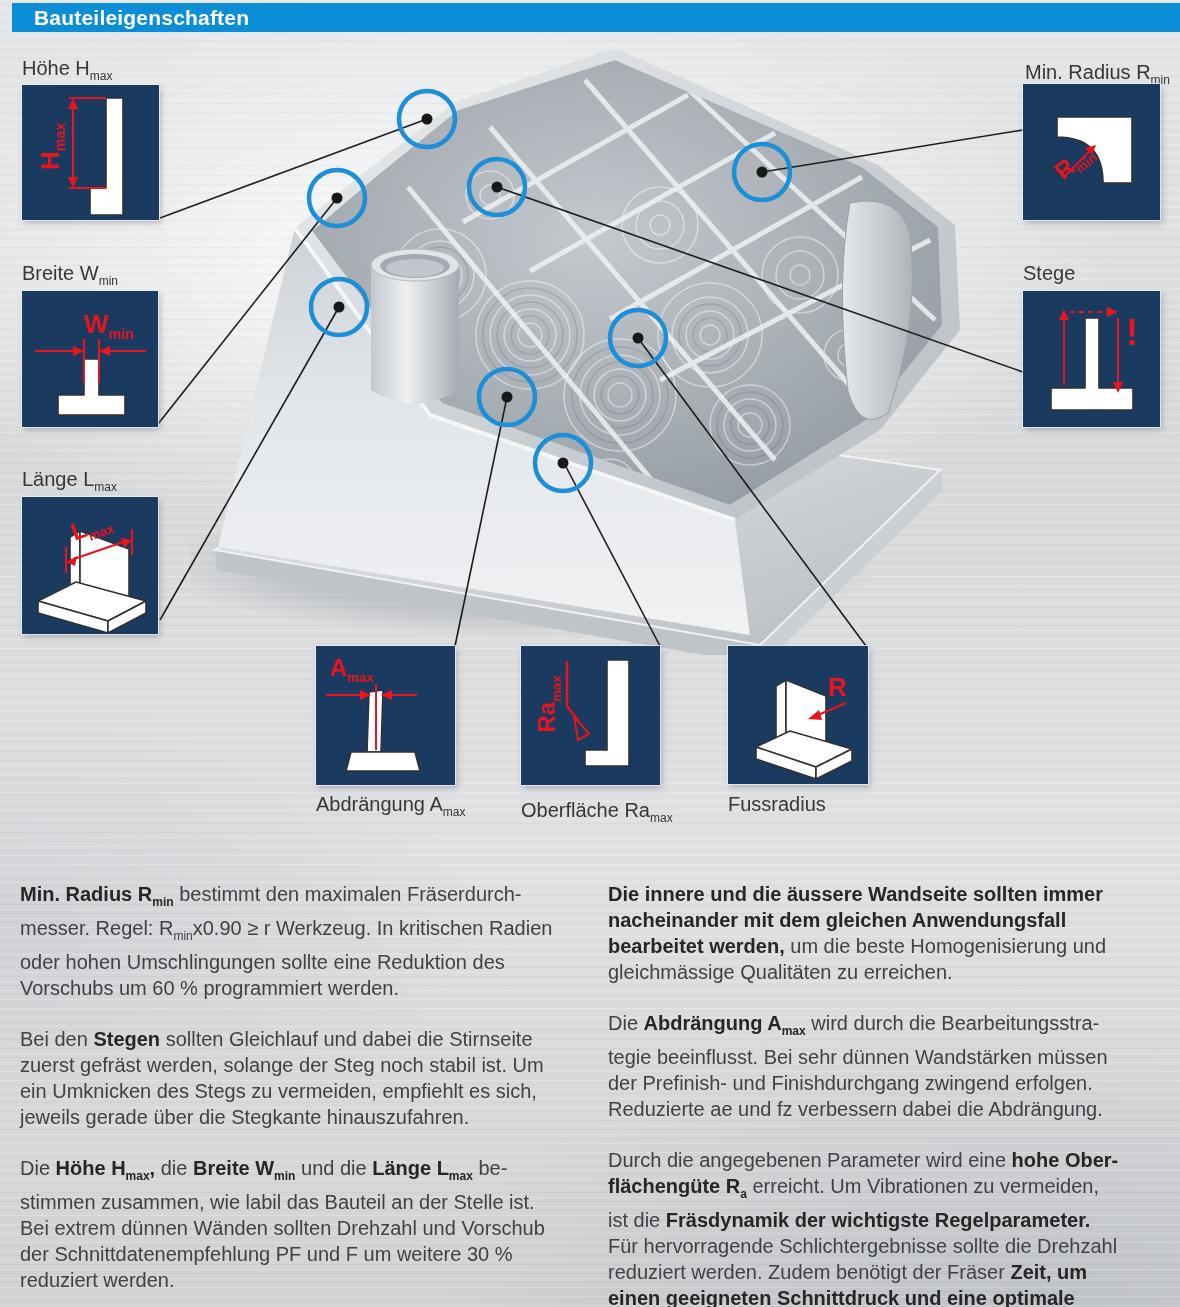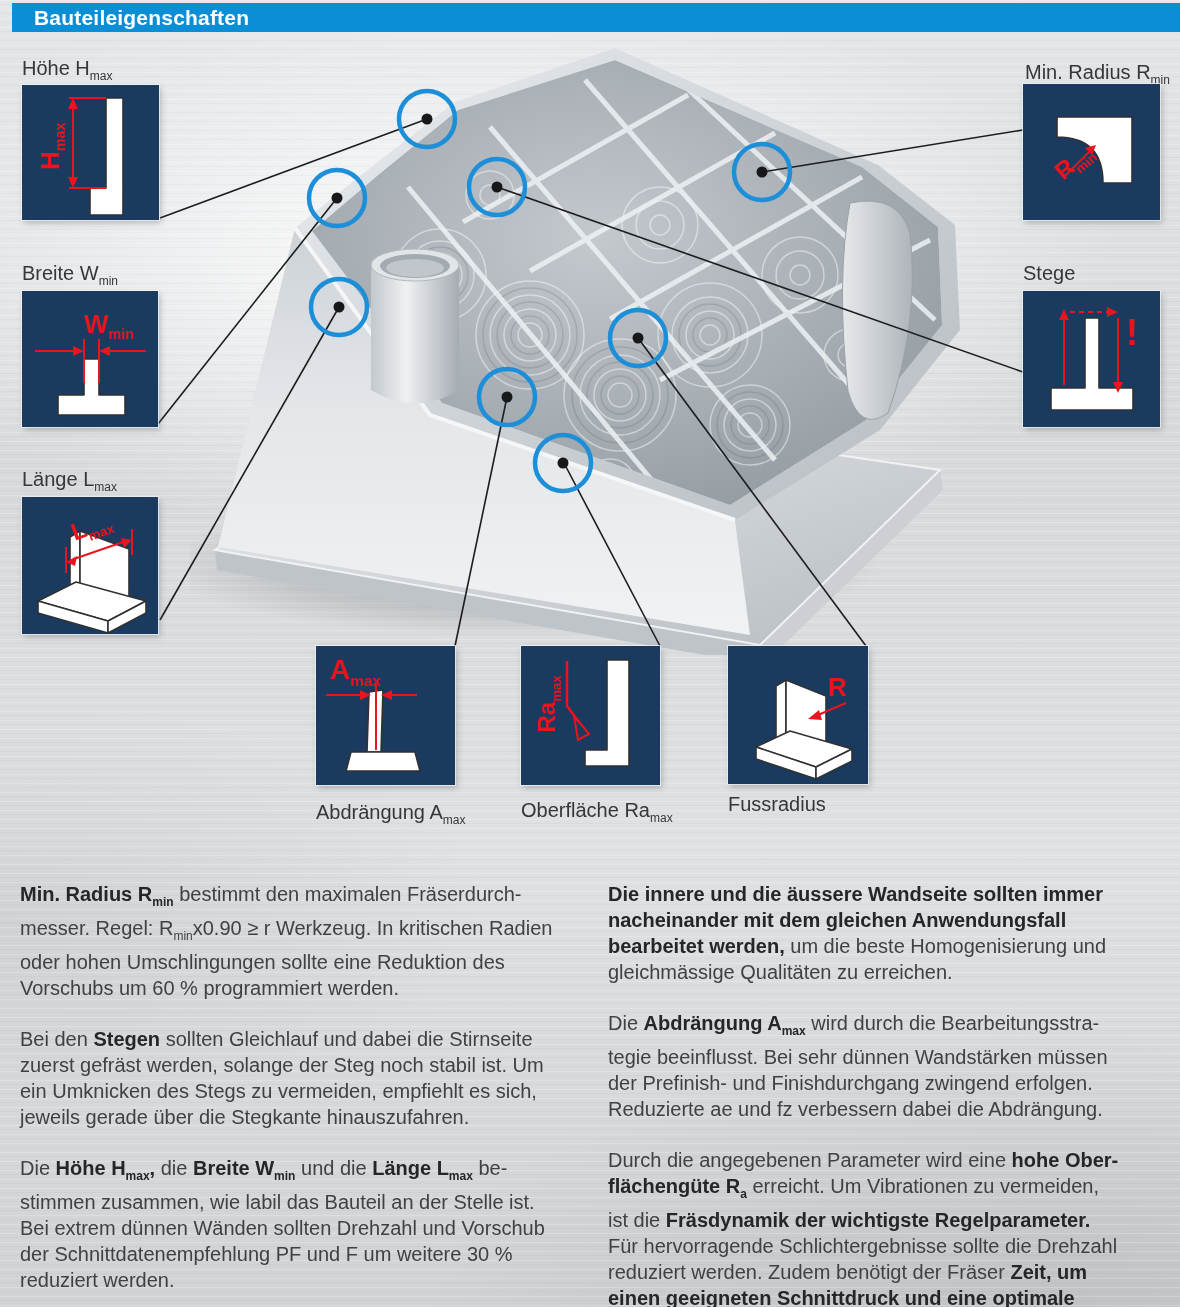--- a/index.html
+++ b/index.html
@@ -49,38 +49,38 @@
   .icon-label{
     position:absolute; color:var(--accent-red,#e8141e); font-weight:bold;
     text-align:center; white-space:nowrap; line-height:1;
   }
   .icon-label sub{font-size:55%;}
   #hoehe-ilabel{left:-5px; top:46px; width:70px; font-size:26px; transform:rotate(-90deg);}
   #breite-ilabel{left:14px; top:20px; width:auto; font-size:26px; text-align:left;margin-left:48px;}
   #laenge-ilabel{left:25px; top:17px; width:90px; font-size:24px; transform:rotate(-20deg);}
   #minradius-ilabel{left:7px; top:65px; width:90px; font-size:24px; transform:rotate(-40deg);}
   #stege-ilabel{left:103px; top:24px; font-size:36px;}
-  #abdraengung-ilabel{left:14px; top:10px; font-size:28px; text-align:left;}
+  #abdraengung-ilabel{left:14px; top:10px; font-size:24px; text-align:left;}
   #oberflaeche-ilabel{left:-17px; top:44px; width:90px; font-size:24px; transform:rotate(-90deg);}
   #fussradius-ilabel{left:100px; top:28px; font-size:26px;}
   
   #box-hoehe{left:22px; top:85px; width:137px; height:135px;}
   #box-breite{left:22px; top:291px; width:136px; height:136px;}
   #box-laenge{left:22px; top:497px; width:136px; height:137px;}
   #box-minradius{left:1023px; top:84px; width:137px; height:136px;}
   #box-stege{left:1023px; top:291px; width:137px; height:136px;}
   #box-abdraengung{left:316px; top:646px; width:139px; height:139px;}
   #box-oberflaeche{left:521px; top:646px; width:139px; height:139px;}
   #box-fussradius{left:728px; top:646px; width:140px; height:138px;}
   #label-hoehe{left:22px; top:57px;}
   #label-breite{left:22px; top:262px;}
   #label-laenge{left:22px; top:468px;}
   #label-minradius{left:1025px; top:61px;}
   #label-stege{left:1023px; top:262px;text-align:center;}
-  #label-abdraengung{left:316px; top:793px;margin-top:8px;}
+  #label-abdraengung{left:316px; top:793px;}
   #label-oberflaeche{left:521px; top:799px;}
   #label-fussradius{left:728px; top:793px;}
   .text-col{
     position:absolute; z-index:3; top:881px;
     font-size:20px; line-height:26px; color:var(--text,#3f4144);
   }
   #col-left{left:20px; width:570px;}
   #col-right{left:608px; width:562px;}
   .text-col p{margin:0 0 25px 0;}
   .text-col .b{font-weight:bold; color:var(--text-bold,#242628);}

